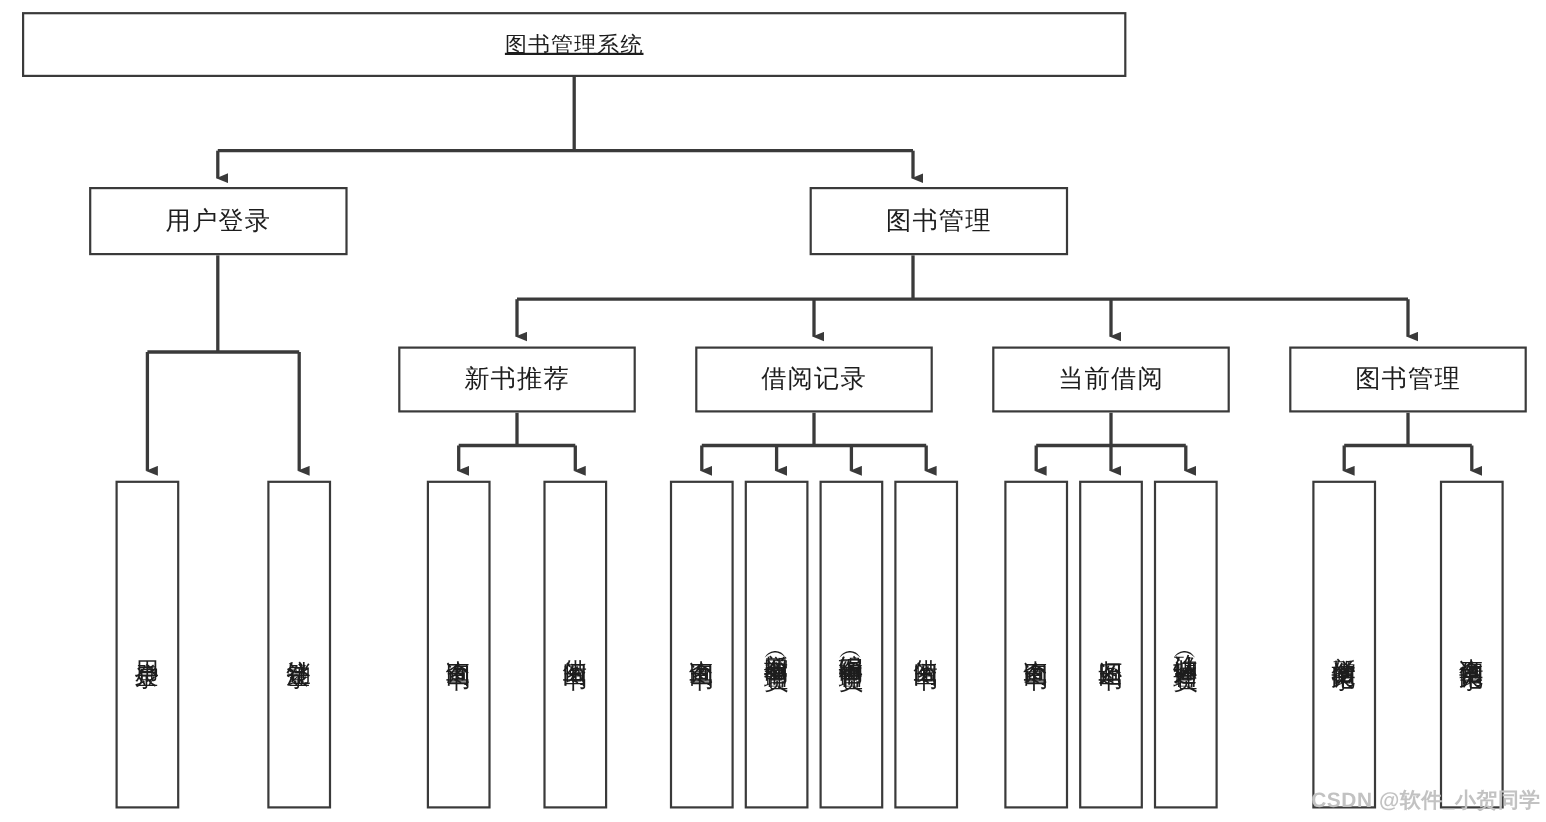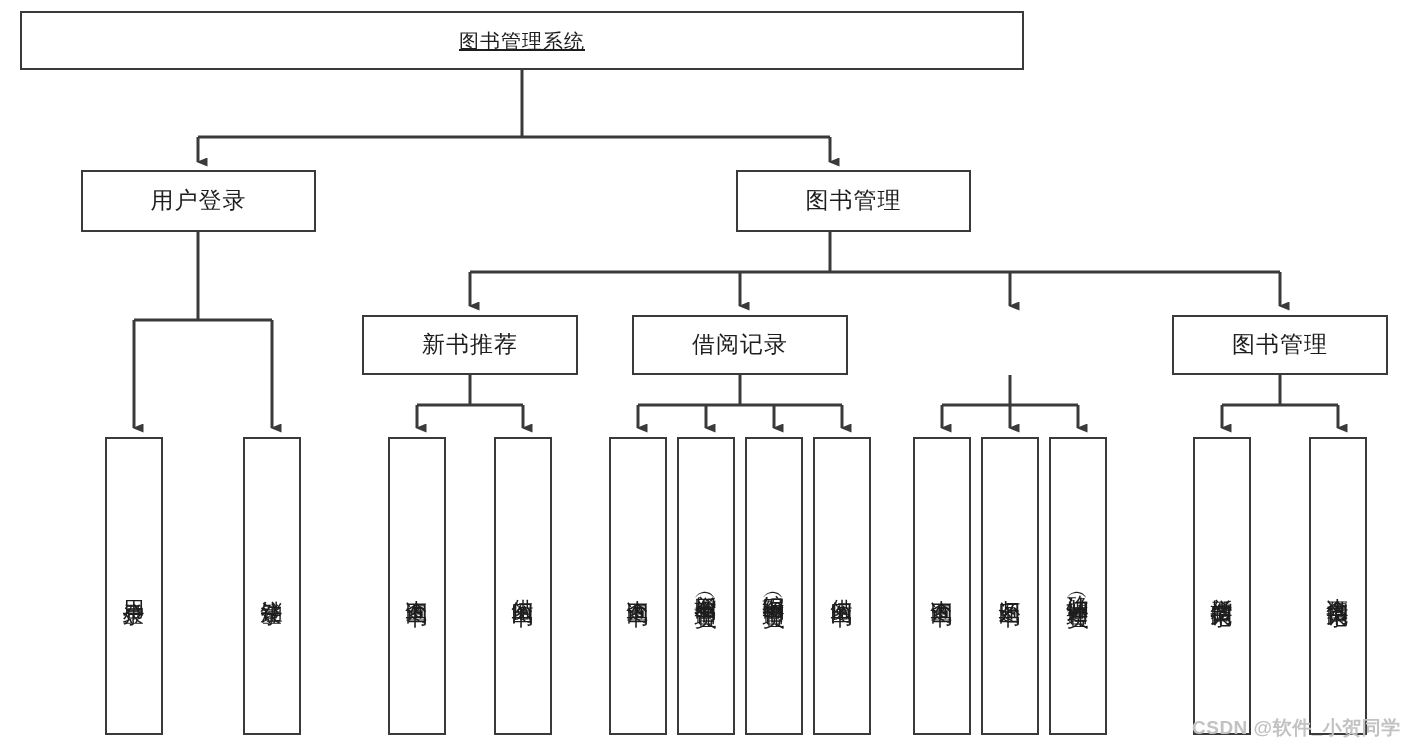--- a/index.html
+++ b/index.html
@@ -134,20 +134,23 @@
   <div class="node node-h" style="left:711px; top:170px; width:235px; height:62px;margin-left:25px;">
     <span>图书管理</span>
   </div>
 
   <div class="node node-h" style="left:362px; top:315px; width:216px; height:60px;">
     <span>新书推荐</span>
   </div>
   <div class="node node-h" style="left:632px; top:315px; width:216px; height:60px;">
     <span>借阅记录</span>
   </div>
+  <div class="node node-h" style="left:902px; top:315px; width:216px; height:60px;">
+    <span>当前借阅</span>
+  </div>
   <div class="node node-h" style="left:1172px; top:315px; width:216px; height:60px;">
     <span>图书管理</span>
   </div>
 
   <div class="node node-v" style="left:105px; top:437px; width:58px; height:298px;">
     <span class="vtext">用户登录</span>
   </div>
   <div class="node node-v" style="left:243px; top:437px; width:58px; height:298px;">
     <span class="vtext">注销登录</span>
   </div>

